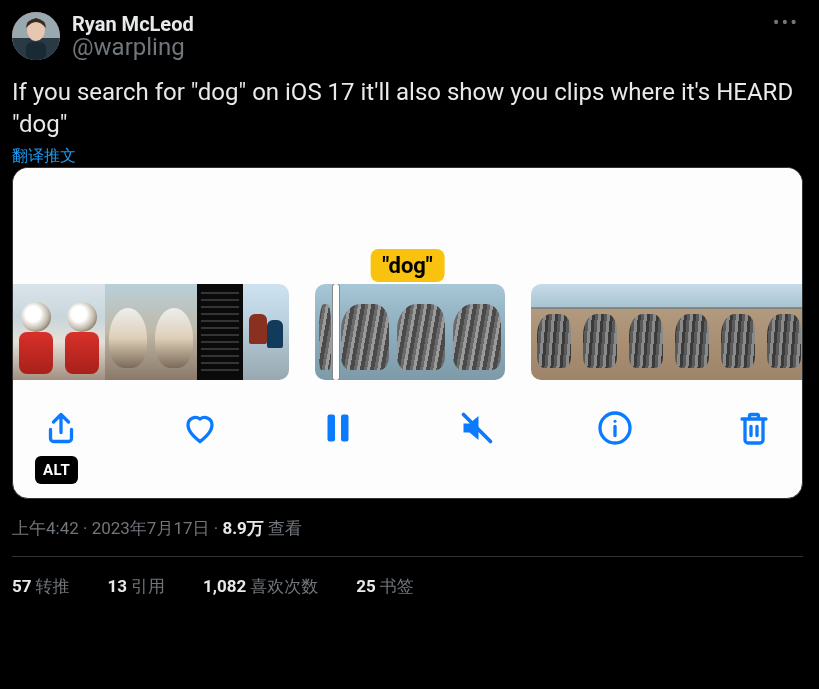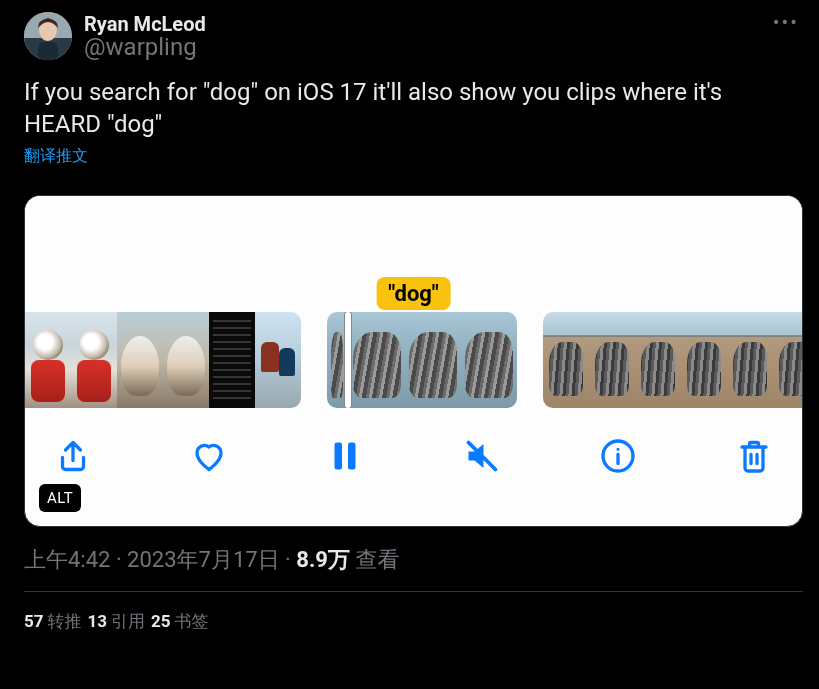--- a/index.html
+++ b/index.html
@@ -5,21 +5,21 @@
   * { box-sizing: border-box; margin: 0; padding: 0; }
   body {
     background: #000;
     font-family: -apple-system, BlinkMacSystemFont, "Segoe UI", Roboto, Helvetica, Arial, sans-serif;
     color: #e7e9ea;
     width: 819px;
     height: 689px;
     overflow: hidden;
   }
   .tweet {
-    padding: 12px 16px 0 24px;
+    padding: 12px 16px 0 12px;
   }
   .header {
     display: flex;
     align-items: flex-start;
     gap: 12px;
     margin-bottom: 16px;
   }
   .avatar {
     width: 48px;
     height: 48px;
@@ -54,21 +54,21 @@
     font-size: 24px;
     line-height: 32px;
     color: #e7e9ea;
     margin-bottom: 6px;
   }
   .translate-link {
     color: #1d9bf0;
     font-size: 16px;
     cursor: pointer;
     display: inline-block;
-    margin-bottom: 28px;
+    margin-bottom: 0;
   }
   .media-card {
     background: #fdfdfd;
     border-radius: 16px;
     overflow: hidden;
     position: relative;
     height: 332px;
     border: 1px solid #2f3336;
   }
   .media-top {
@@ -159,42 +159,42 @@
     color: #0a7aff;
     cursor: pointer;
     display: flex;
     align-items: center;
     justify-content: center;
   }
   .tb-btn svg { width: 36px; height: 36px; stroke: #0a7aff; fill: none; stroke-width: 2.2; }
   .tb-btn.solid svg { fill: #0a7aff; stroke: none; }
   .alt-badge {
     position: absolute;
-    left: 14px;
+    left: 22px;
     bottom: 14px;
     background: #000;
     color: #fff;
     font-size: 15px;
-    font-weight: 400;
+    font-weight: 700;
     padding: 5px 8px;
     border-radius: 6px;
     letter-spacing: 0.5px;
     text-align: center;
   }
   .meta-line {
     color: #71767b;
-    font-size: 22px;
+    font-size: 17px;
     margin-top: 18px;
     padding-bottom: 16px;
     border-bottom: 1px solid #2f3336;
   }
   .meta-line .bold { color: #e7e9ea; font-weight: 700; }
   .stats-line {
     display: flex;
-    gap: 6px;
+    gap: 38px;
     padding: 18px 0;
     font-size: 17px;
     color: #71767b;
   }
   .stats-line .num { color: #e7e9ea; font-weight: 700; margin-right: 4px; }
   .frame.dark::after{content:"";position:absolute;left:4px;top:8px;right:4px;bottom:8px;background:repeating-linear-gradient(180deg, rgba(180,180,180,0.25) 0 2px, transparent 2px 7px);}
 </style>
 </head>
 <body>
 
@@ -304,16 +304,17 @@
     <div class="alt-badge">ALT</div>
   </div>
 
   <div class="meta-line">
     <span>上午4:42</span> · <span>2023年7月17日</span> · <span class="bold">8.9万</span> <span>查看</span>
   </div>
 
   <div class="stats-line">
     <span><span class="num">57</span><span>转推</span></span>
     <span><span class="num">13</span><span>引用</span></span>
+    <span><span class="num">1,082</span><span>喜欢次数</span></span>
     <span><span class="num">25</span><span>书签</span></span>
   </div>
 
 </div>
 
 </body></html>

